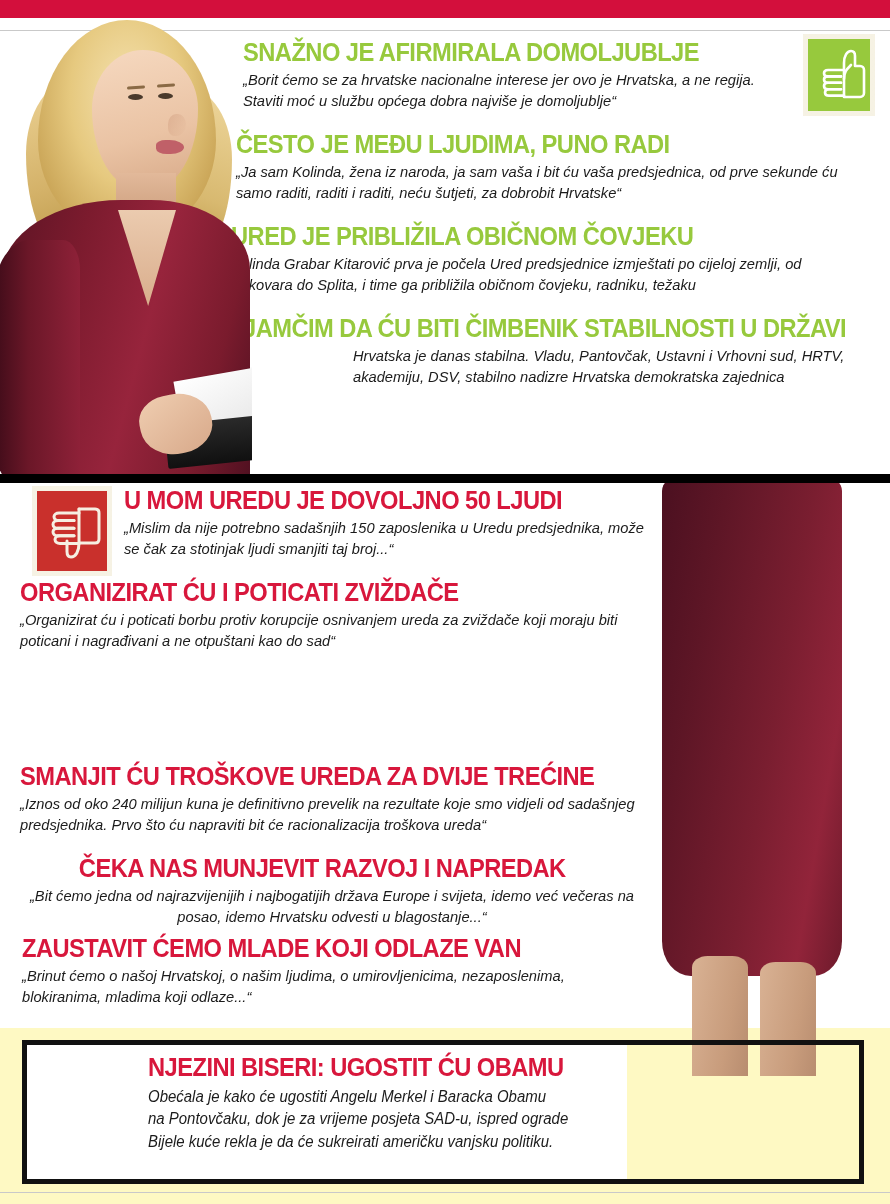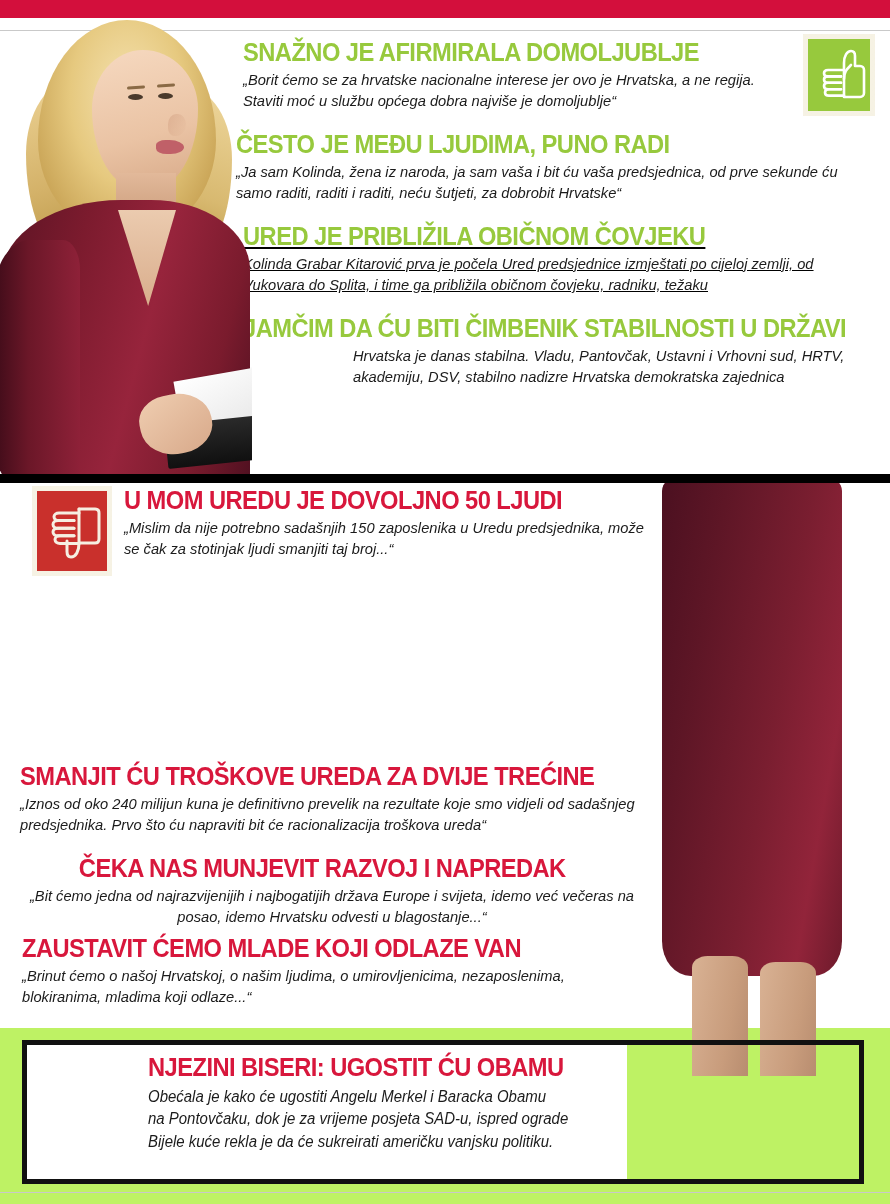--- a/index.html
+++ b/index.html
@@ -9,21 +9,21 @@
     height: 1204px;
     background: #ffffff;
     font-family: "Liberation Sans", sans-serif;
     overflow: hidden;
   }
 
   #page {
     position: relative;
     width: 890px;
     height: 1204px;
-    background: #bef264;
+    background: #fef9c3;
     overflow: hidden;
   }
 
   
   .top-bar {
     position: absolute;
     top: 0; left: 0;
     width: 890px;
     height: 18px;
     background: #D30F3C;
@@ -224,21 +224,21 @@
     line-height: 1.40;
     margin-top: 2px;
     margin-bottom: 5px;
     transform: scaleX(0.96);
     transform-origin: left center;
   }
 
   
   .gb1 { position: absolute; left: 243px; top: 8px;  width: 556px; }
   .gb2 { position: absolute; left: 236px; top: 100px; width: 640px; }
-  .gb3 { position: absolute; left: 243px; top: 192px; width: 640px; text-decoration: underline; }
+  .gb3 { position: absolute; left: 231px; top: 192px; width: 640px; }
   .gb4 { position: absolute; left: 243px; top: 284px; width: 640px; }
   .gb4 .q-green { margin-left: 110px; }
   .gb5 { position: absolute; left: 348px; top: 375px; width: 535px; }
 
   
   .stamp {
     position: relative;
     background: #F6F2E4;
     padding: 5px;
   }
@@ -451,20 +451,24 @@
 
   <div class="divider-black"></div>
 
   <div class="section-red">
 
     <div class="rb1">
       <div class="h-red">U MOM UREDU JE DOVOLJNO 50 LJUDI</div>
       <div class="q-red">„Mislim da nije potrebno sadašnjih 150 zaposlenika u Uredu predsjednika, može se čak za stotinjak ljudi smanjiti taj broj...“</div>
     </div>
 
+    <div class="rb2">
+      <div class="h-red">ORGANIZIRAT ĆU I POTICATI ZVIŽDAČE</div>
+      <div class="q-red">„Organizirat ću i poticati borbu protiv korupcije osnivanjem ureda za zviždače koji moraju biti poticani i nagrađivani a ne otpuštani kao do sad“</div>
+    </div>
 
 
     <div class="rb4">
       <div class="h-red">SMANJIT ĆU TROŠKOVE UREDA ZA DVIJE TREĆINE</div>
       <div class="q-red">„Iznos od oko 240 milijun kuna je definitivno prevelik na rezultate koje smo vidjeli od sadašnjeg predsjednika. Prvo što ću napraviti bit će racionalizacija troškova ureda“</div>
     </div>
 
     <div class="rb5">
       <div class="h-red">ČEKA NAS MUNJEVIT RAZVOJ I NAPREDAK</div>
       <div class="q-red">„Bit ćemo jedna od najrazvijenijih i najbogatijih država Europe i svijeta, idemo već večeras na posao, idemo Hrvatsku odvesti u blagostanje...“</div>

